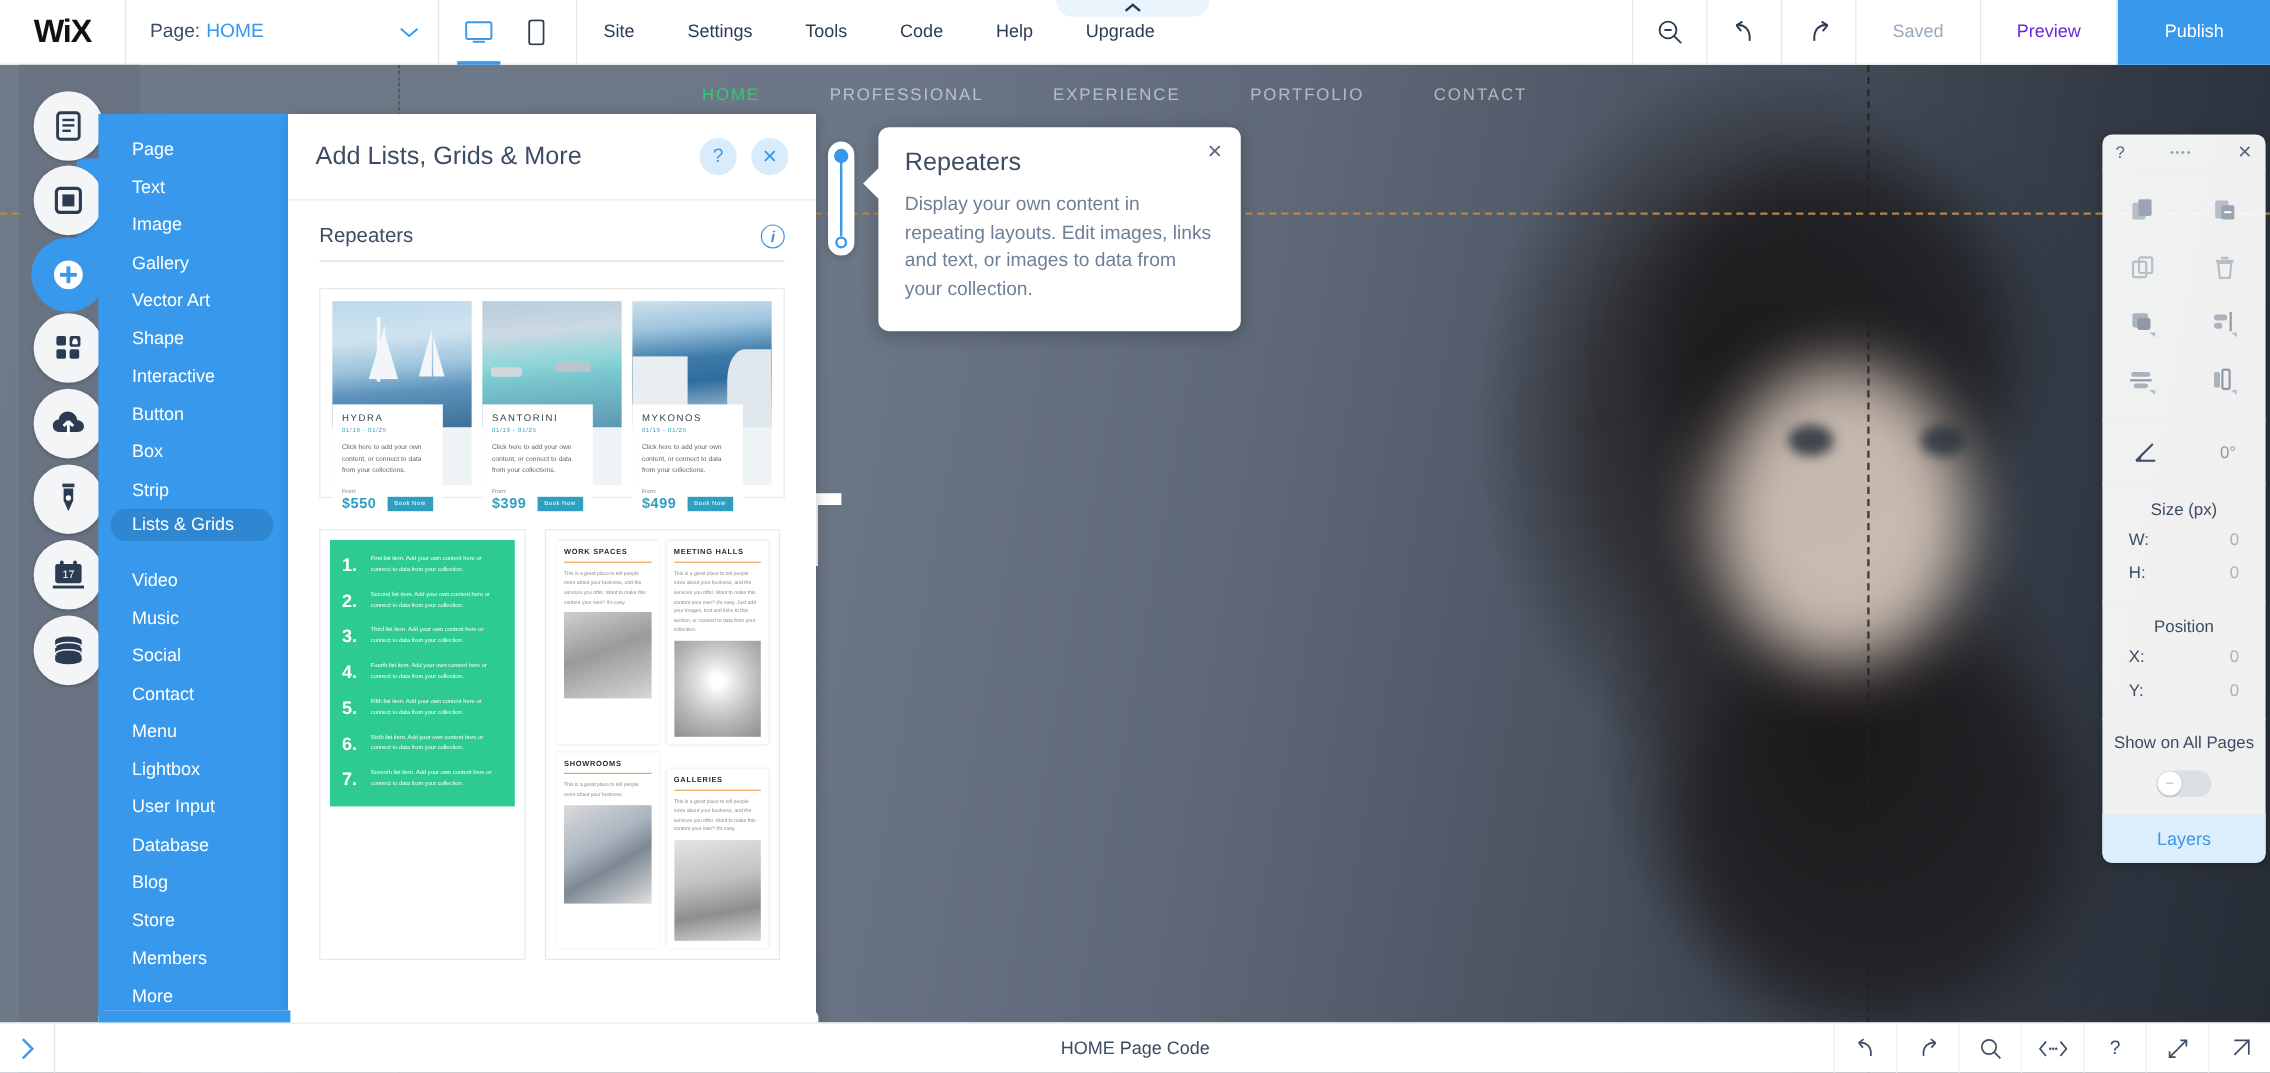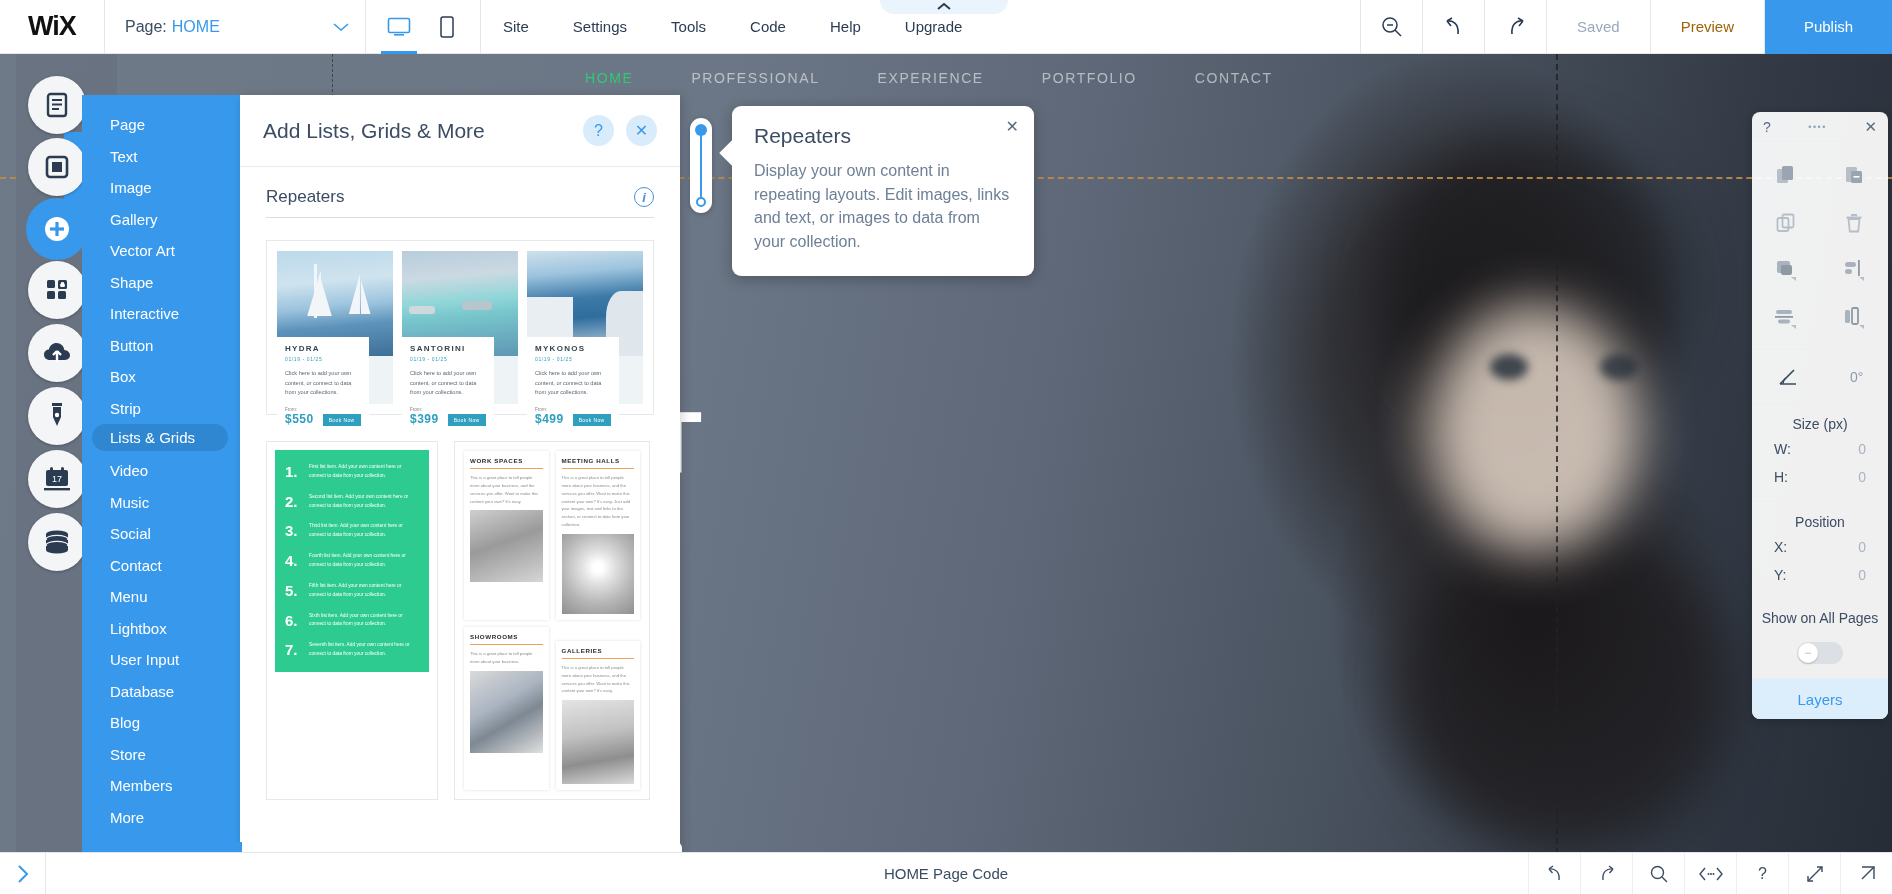--- a/index.html
+++ b/index.html
@@ -16,21 +16,21 @@
   .page-selector .chev { margin-left:auto; color:#3899ec; font-size:13px; }
   .device-group { display:flex; align-items:center; height:54px; gap:18px; padding:0 18px; }
   .dev-btn { width:30px; height:30px; display:flex; align-items:center; justify-content:center; position:relative;}
   .dev-btn.active::after { content:""; position:absolute; bottom:-12px; left:-3px; right:-3px; height:3px; background:#3899ec; }
   .menus { display:flex; align-items:center; height:54px; }
   .menus .mi { padding:0 22px; font-size:15px; color:#2b3c52; height:54px; display:flex; align-items:center;}
   .right-tools { margin-left:auto; display:flex; align-items:center; height:54px; }
   .rt-btn { width:62px; height:54px; display:flex; align-items:center; justify-content:center; border-left:1px solid #e4e6e8; }
   .txt-btn { height:54px; display:flex; align-items:center; justify-content:center; padding:0 30px; font-size:15px; border-left:1px solid #e4e6e8; }
   .saved { color:#9aa9bb; }
-  .preview { color:#a16207; }
+  .preview { color:#6d28d9; }
   .publish { background:#3899ec; color:#fff; width:128px; padding:0; }
   .collapse-tab { position:absolute; left:880px; top:-16px; width:128px; height:30px; background:#eaf4fd; border-radius:0 0 14px 14px; display:flex; align-items:flex-end; justify-content:center; padding-bottom:2px; color:#3b4c63; font-size:13px;}
 
   
   .canvas { position:absolute; left:0; top:54px; width:1892px; height:840px; overflow:hidden; background:#6b7686;}
   .hero-photo { position:absolute; inset:0;
       background:
         radial-gradient(ellipse 320px 420px at 1460px 300px, rgba(30,28,30,0.92) 0%, rgba(40,38,40,0.75) 40%, rgba(0,0,0,0) 72%),
         radial-gradient(ellipse 250px 300px at 1530px 560px, rgba(25,23,25,0.88) 0%, rgba(40,38,40,0.5) 55%, rgba(0,0,0,0) 80%),
         radial-gradient(ellipse 160px 180px at 1500px 360px, rgba(220,205,195,0.95) 0%, rgba(200,185,175,0.6) 50%, rgba(0,0,0,0) 78%),
@@ -51,40 +51,40 @@
 
   
   .rail { position:absolute; left:16px; top:54px; width:101px; height:840px; background:rgba(104,114,128,0.92); z-index:70; }
   .rail-btn { position:absolute; left:12px; width:58px; height:58px; border-radius:50%; background:#f4f5f6; display:flex; align-items:center; justify-content:center; box-shadow:0 1px 3px rgba(0,0,0,.25); }
   .rail-btn.active { background:#3899ec; left:10px; width:62px; height:62px; box-shadow:none;}
   .rail-notch { position:absolute; left:48px; width:40px; height:110px; background:#3899ec; }
 
   
   .catpanel { position:absolute; left:82px; top:95px; width:158px; height:795px; background:#3899ec; z-index:80; padding-top:14px; }
   .cat { height:31.5px; display:flex; align-items:center; padding-left:28px; font-size:15px; color:#fff; }
-  .cat.sel { background:#3087d1; border-radius:16px; margin:0 12px 4px 10px; padding-left:18px; height:27px;}
+  .cat.sel { background:#3087d1; border-radius:16px; margin:0 12px 17px 10px; padding-left:18px; height:27px;}
 
   
   .addpanel { position:absolute; left:240px; top:95px; width:440px; height:795px; background:#fff; z-index:80; box-shadow:2px 2px 10px rgba(0,0,0,.18); }
   .addpanel-head { height:72px; display:flex; align-items:center; padding:0 23px; border-bottom:1px solid #e8eaec; }
   .addpanel-title { font-size:21px; color:#3b4c63; }
   .head-btns { margin-left:auto; display:flex; gap:12px;}
   .circ-btn { width:31px; height:31px; border-radius:50%; background:#d9ecfb; color:#3899ec; display:flex; align-items:center; justify-content:center; font-size:16px; }
   .addpanel-body { padding:20px 26px 0 26px; height:723px; overflow:hidden; }
   .sect-head { display:flex; align-items:center; padding-bottom:10px; border-bottom:1px solid #d6dde5;}
   .sect-title { font-size:17px; color:#3b4c63; }
   .info-i { margin-left:auto; width:20px; height:20px; border-radius:50%; border:1.6px solid #4a8fd4; color:#4a8fd4; display:flex; align-items:center; justify-content:center; font-size:13px; font-style:italic; font-weight:bold;}
 
   
   .thumb { margin-top:22px; background:#fff; border:1px solid #e6e8ea; }
   .t1 { height:175px; padding:10px; display:flex; gap:9px; }
   .tcard { flex:1; position:relative; background:#eef3f6; }
   .tcard .img { height:105px; width:100%; }
   .tcard .body { position:absolute; left:0; top:86px; width:79%; background:#fff; padding:7px 8px 9px 8px; }
-  .tc-title { font-size:8px; font-weight:bold; letter-spacing:1.3px; color:#33444f; }
+  .tc-title { font-size:8px; font-weight:normal; letter-spacing:1.3px; color:#33444f; }
   .tc-date { font-size:5px; color:#2f9fc0; letter-spacing:.6px; margin-top:3px; }
   .tc-desc { font-size:5.6px; color:#5a6770; line-height:1.7; margin-top:7px; }
   .tc-foot { display:flex; align-items:flex-end; margin-top:9px; }
   .tc-from { font-size:4.6px; color:#7a858c; }
   .tc-price { font-size:12px; color:#2f9fc0; font-weight:bold; letter-spacing:.5px;}
   .tc-btn { margin-left:auto; background:#2f9fc0; color:#fff; font-size:5px; padding:3px 6px; letter-spacing:.4px;}
   .img-hydra { background:linear-gradient(175deg,#bcd9ea 0%,#cfe3ef 30%,#9dc4dd 52%,#5d93bb 70%,#3f6f96 100%); position:relative; overflow:hidden;}
   .img-sant { background:linear-gradient(175deg,#b9cddd 0%,#cbd9e2 26%,#8fd6d8 48%,#79c7cd 60%,#5e97b5 100%); position:relative; overflow:hidden;}
   .img-myk { background:linear-gradient(175deg,#cfe0ec 0%,#9dc4de 22%,#3d7aa8 45%,#2f6d9e 62%,#dfe7ec 100%); position:relative; overflow:hidden;}
   .sail { position:absolute; background:#f2f6f9; }

